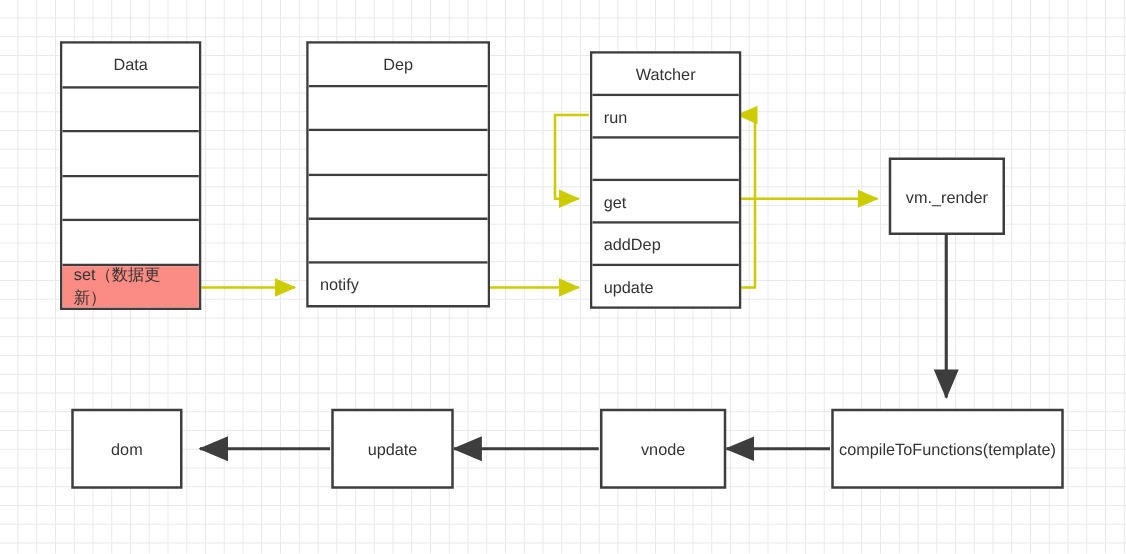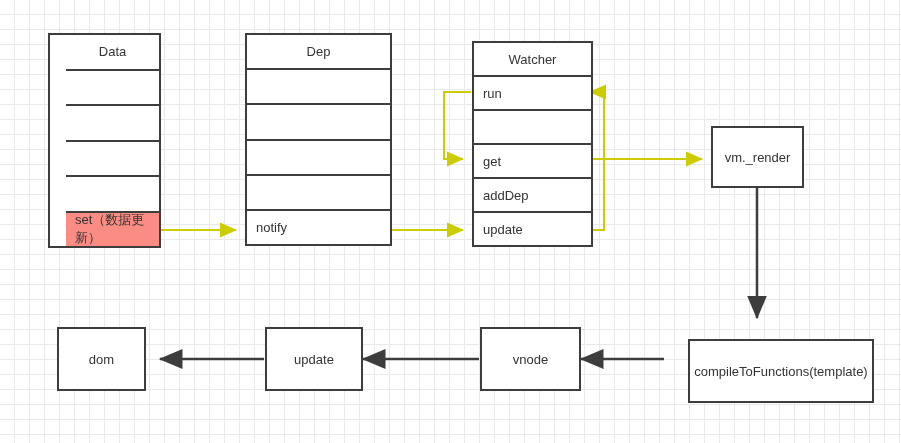--- a/index.html
+++ b/index.html
@@ -78,21 +78,21 @@
 
     <path d="M757,188 L757,318" fill="none" stroke="#3d3d3d" stroke-width="2.5" marker-end="url(#ad)"></path>
 
     <path d="M664,359 L581,359" fill="none" stroke="#3d3d3d" stroke-width="2.5" marker-end="url(#ad)"></path>
 
     <path d="M479,359 L363,359" fill="none" stroke="#3d3d3d" stroke-width="2.5" marker-end="url(#ad)"></path>
 
     <path d="M264,359 L160,359" fill="none" stroke="#3d3d3d" stroke-width="2.5" marker-end="url(#ad)"></path>
   </svg>
 
-  <div class="tbl" style="left:48px;top:33px;width:113px;height:215px;padding-left:16px;">
+  <div class="tbl" style="left:48px;top:33px;width:113px;height:215px;">
     <div class="row hdr">Data</div>
     <div class="row"></div>
     <div class="row"></div>
     <div class="row"></div>
     <div class="row"></div>
     <div class="row hl">set（数据更新）</div>
   </div>
 
   <div class="tbl" style="left:245px;top:33px;width:147px;height:213px;">
     <div class="row hdr">Dep</div>
@@ -121,17 +121,17 @@
   </div>
 
   <div class="nodebox" style="left:265px;top:327px;width:98px;height:64px;">
     <span>update</span>
   </div>
 
   <div class="nodebox" style="left:480px;top:327px;width:101px;height:64px;justify-content:center;">
     <span>vnode</span>
   </div>
 
-  <div class="nodebox" style="left:688px;top:327px;width:186px;height:64px;margin-top:12px;">
+  <div class="nodebox" style="left:665px;top:327px;width:186px;height:64px;">
     <span>compileToFunctions(template)</span>
   </div>
 
 </div>
 
 </body></html>

